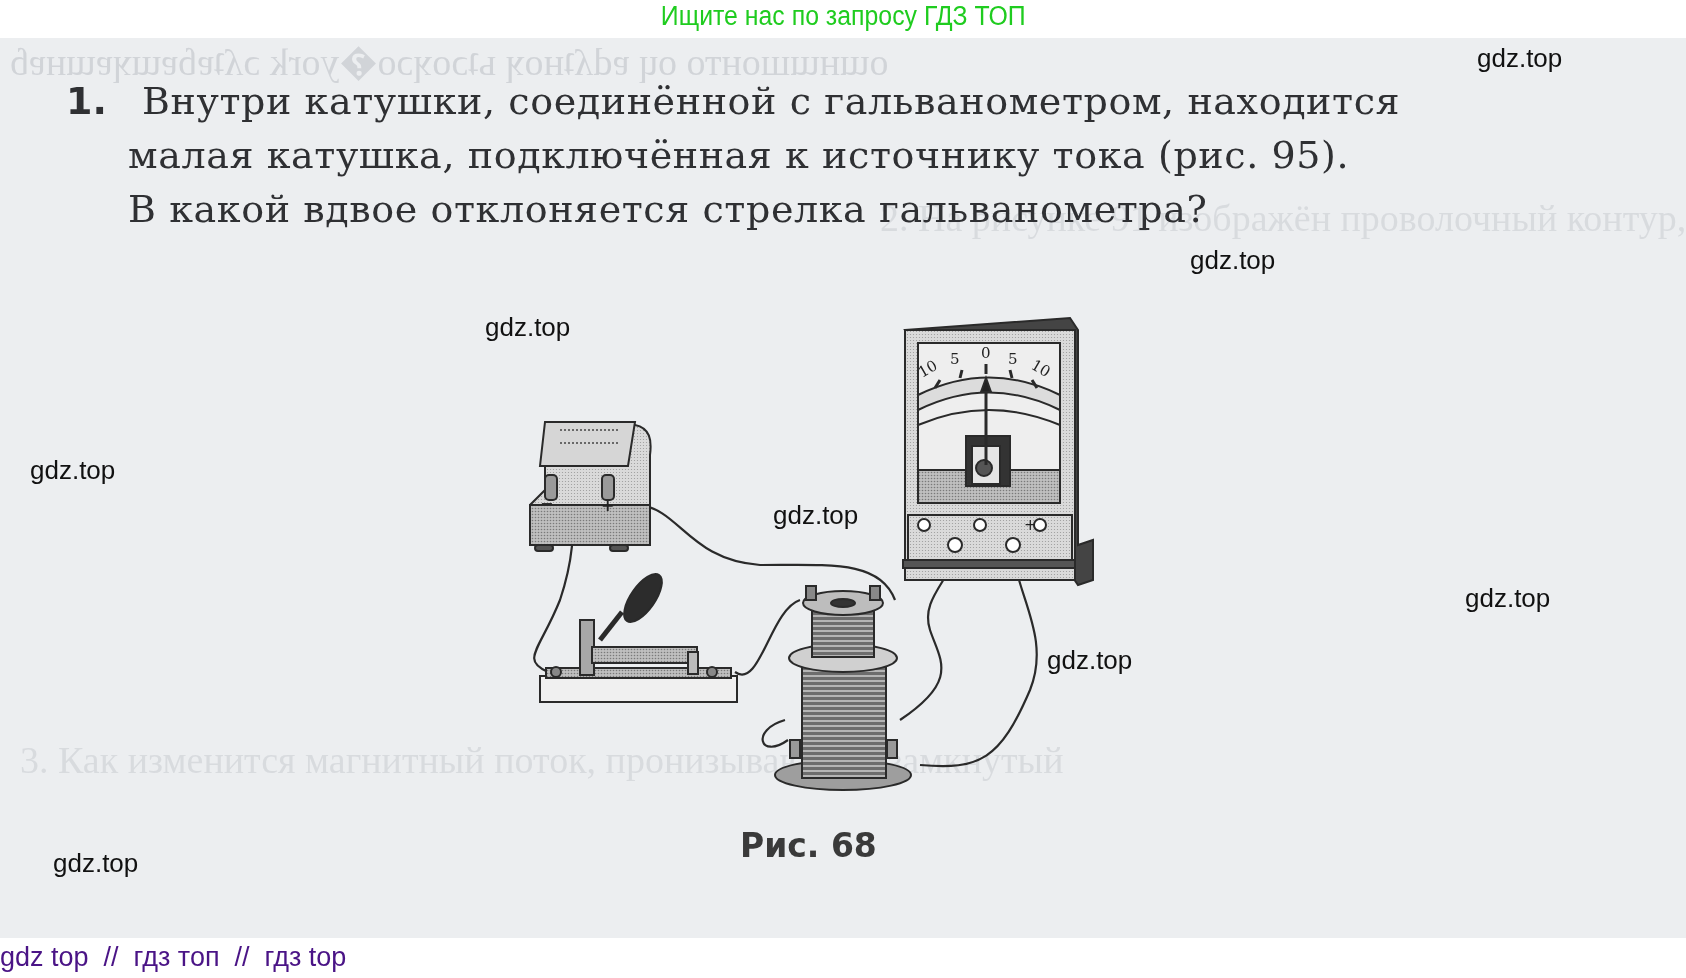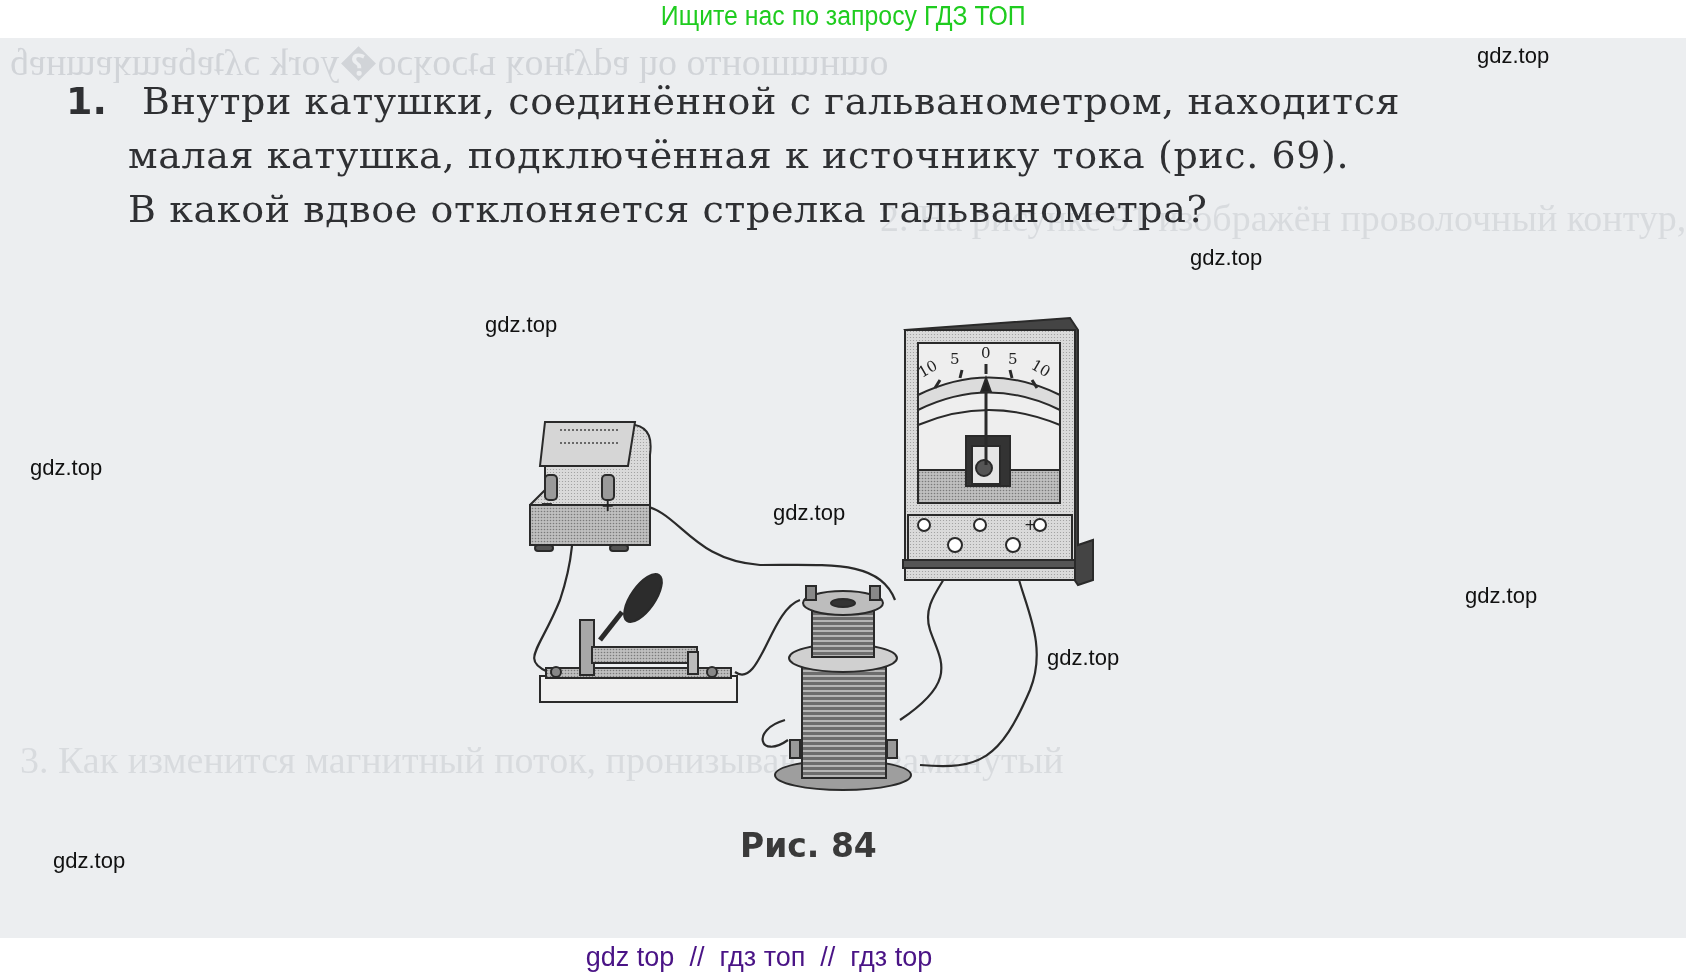--- a/index.html
+++ b/index.html
@@ -4,43 +4,43 @@
 <style>
   html, body { margin:0; padding:0; }
   body { width:1686px; height:978px; position:relative; overflow:hidden; background:#ffffff; font-family:"Liberation Sans", sans-serif; }
   .top-banner { position:absolute; left:0; top:0; width:1686px; height:38px; background:#fff; text-align:center; }
   .top-banner span { display:inline-block; margin-top:1px; color:#1fcc1f; font-size:27px; font-family:"Liberation Sans", sans-serif; transform:scaleX(0.92); }
   .page { position:absolute; left:0; top:38px; width:1686px; height:900px; background:#eceef0; overflow:hidden; }
   .ghost { position:absolute; color:#c9ccd1; font-family:"Liberation Serif", serif; font-size:38px; white-space:nowrap; opacity:0.75; }
   .task { position:absolute; left:66px; top:36px; font-family:"DejaVu Serif", serif; color:#2f3033; font-size:38px; line-height:54px; }
   .task .num { font-family:"DejaVu Sans", sans-serif; font-weight:bold; position:absolute; left:0; top:0; }
   .task .line { position:absolute; left:62px; white-space:nowrap; letter-spacing:0.6px; }
-  .wm { position:absolute; color:#111; font-family:"Liberation Sans", sans-serif; font-size:22px; }
+  .wm { position:absolute; color:#111; font-family:"Liberation Sans", sans-serif; font-size:26px; }
   .caption { position:absolute; left:740px; top:788px; font-family:"DejaVu Sans", sans-serif; font-weight:bold; font-size:33px; color:#3a3a3a; }
-  .bottom-banner { position:absolute; left:0; top:938px; width:1518px; height:40px; background:#fff; text-align:center; }
+  .bottom-banner { position:absolute; left:0; top:938px; width:1518px; height:40px; background:#fff; }
   .bottom-banner span { display:inline-block; margin-top:4px; color:#4a1486; font-size:27px; font-family:"Liberation Sans", sans-serif; white-space:pre; }
   svg.fig { position:absolute; left:0; top:0; }
 </style>
 </head>
 <body>
 
 <div class="top-banner">
   <span>Ищите нас по запросу ГДЗ ТОП</span>
 </div>
 
 <div class="page">
 
   <div class="ghost" style="left:10px;top:-4px;transform:scaleX(-1);">оɯнɯшонто оɥ ɐdʎʇноʞ ьʇɔоʞɔо�york ɔʎʇɐɓɐɯʞɐɯнɐɓ</div>
   <div class="ghost" style="left:880px;top:158px;opacity:.55;">2. На рисунке 91 изображён проволочный контур, помещённый</div>
   <div class="ghost" style="left:20px;top:700px;opacity:.55;">3. Как изменится магнитный поток, пронизывающий замкнутый</div>
 
   <div class="task">
     <span class="num">1.</span>
     <span class="line" style="top:0;margin-left:14px;">Внутри катушки, соединённой с гальванометром, находится</span>
-    <span class="line" style="top:54px;">малая катушка, подключённая к источнику тока (рис. 69).</span>
+    <span class="line" style="top:54px;">малая катушка, подключённая к источнику тока (рис. 95).</span>
     <span class="line" style="top:108px;">В какой вдвое отклоняется стрелка гальванометра?</span>
   </div>
 
   <svg class="fig" width="1686" height="900" viewBox="0 38 1686 900">
     <defs>
       <pattern id="dots" width="3" height="3" patternUnits="userSpaceOnUse">
         <rect width="3" height="3" fill="#bfbfbf"></rect>
           <circle cx="1.5" cy="1.5" r="0.8" fill="#7a7a7a"></circle>
       </pattern>
       <pattern id="lightdots" width="3" height="3" patternUnits="userSpaceOnUse">
@@ -134,21 +134,21 @@
     <g font-family="DejaVu Serif, serif" font-size="15" fill="#222">
       <text x="922" y="378" transform="rotate(-30 922 378)">10</text>
       <text x="950" y="364">5</text>
       <text x="981" y="358">0</text>
       <text x="1008" y="364">5</text>
       <text x="1030" y="368" transform="rotate(30 1030 368)">10</text>
       <text x="1024" y="530" font-family="DejaVu Sans, sans-serif">+</text>
     </g>
   </svg>
 
-  <div class="caption">Рис. 84</div>
+  <div class="caption">Рис. 68</div>
 
   <span class="wm" style="left:1477px;top:5px;">gdz.top</span>
   <span class="wm" style="left:1190px;top:207px;">gdz.top</span>
   <span class="wm" style="left:485px;top:274px;">gdz.top</span>
   <span class="wm" style="left:30px;top:417px;">gdz.top</span>
   <span class="wm" style="left:773px;top:462px;">gdz.top</span>
   <span class="wm" style="left:1465px;top:545px;">gdz.top</span>
   <span class="wm" style="left:1047px;top:607px;">gdz.top</span>
   <span class="wm" style="left:53px;top:810px;">gdz.top</span>
 </div>

